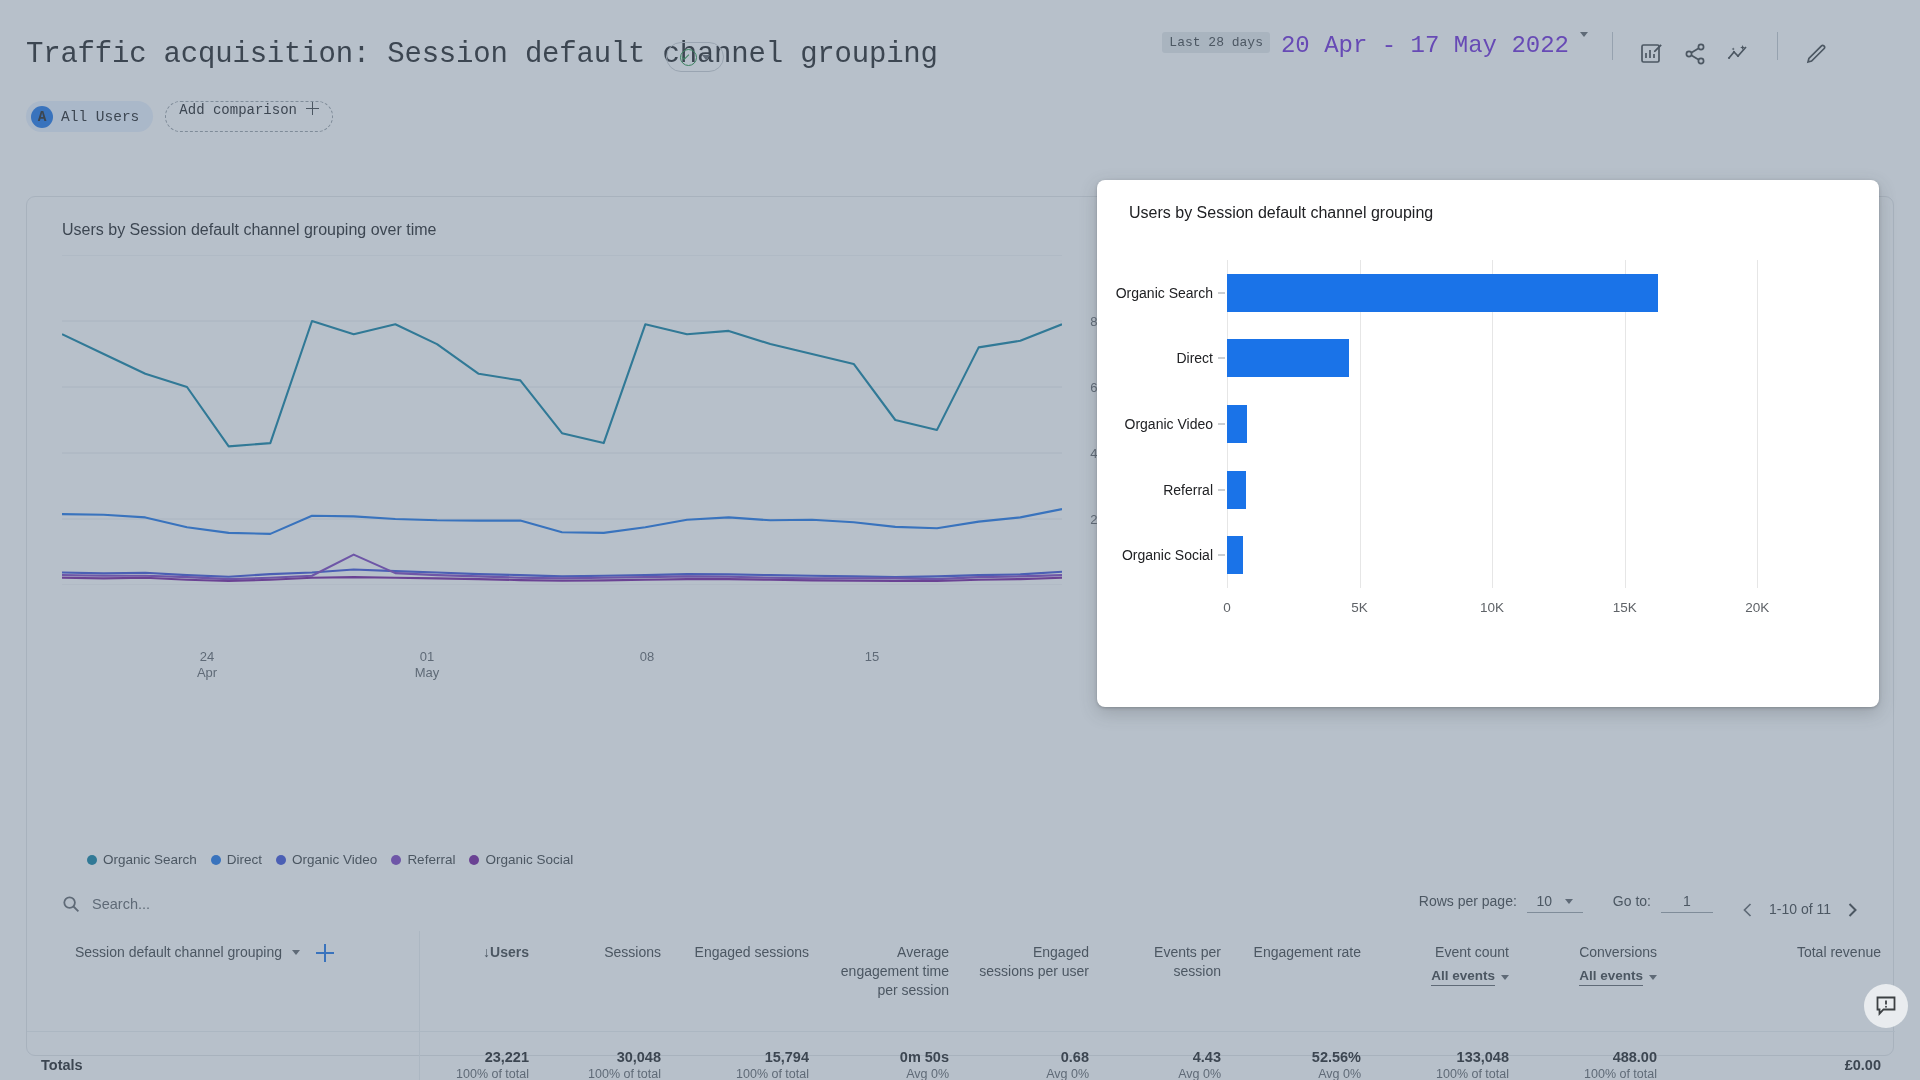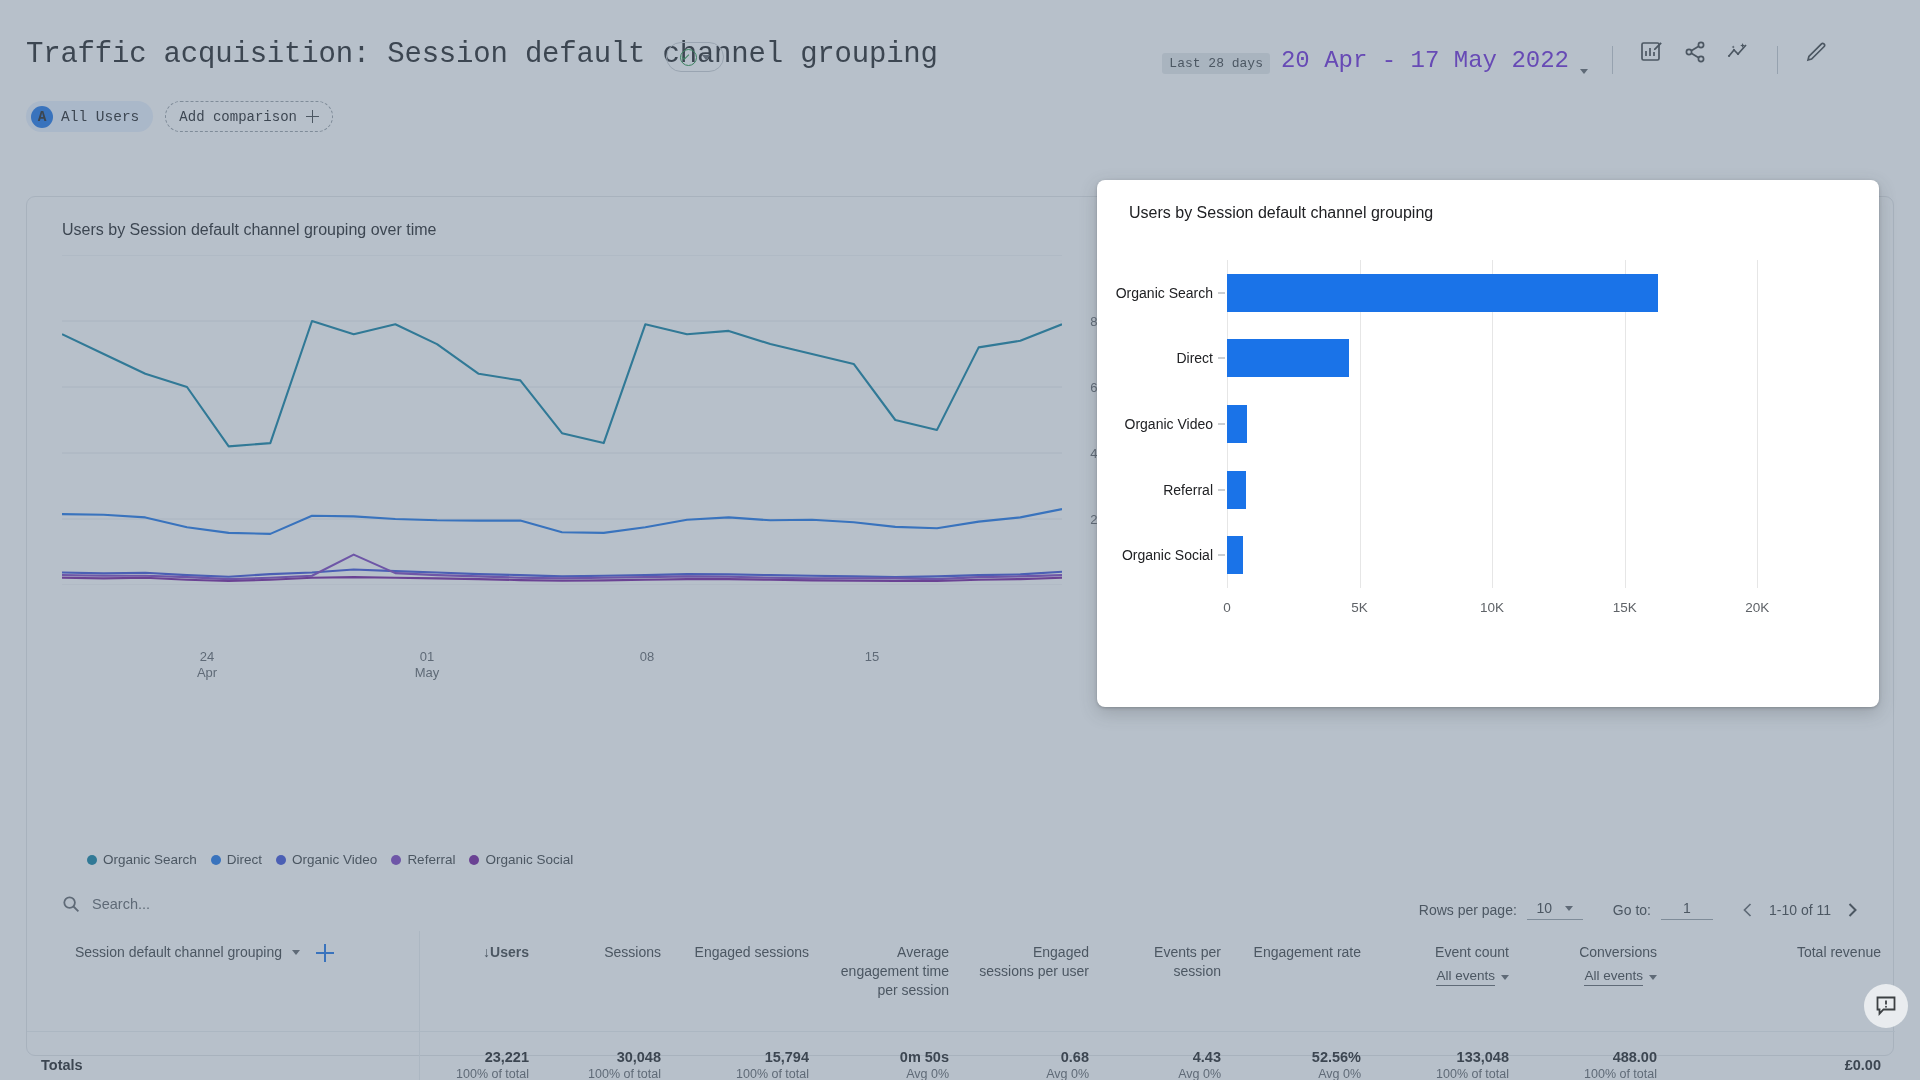--- a/index.html
+++ b/index.html
@@ -61,32 +61,32 @@
   .avatar-a {
     width: 22px; height: 22px; border-radius: 50%;
     background: #1a73e8; color: #fff;
     font-size: 12px; font-weight: 700;
     display: flex; align-items: center; justify-content: center;
   }
   .chip-allusers span { font-size: 14.5px; color: #202124; }
   .chip-add {
     height: 31px; padding: 0 13px;
     border: 1px dashed #9aa0a6; border-radius: 16px;
-    display: flex; align-items: center; gap: 9px;
+    display: flex; align-items: flex-start; gap: 9px;
     font-size: 14px; color: #202124; font-weight: 500;
   }
   .plus-small { position: relative; width: 13px; height: 13px; }
   .plus-small::before, .plus-small::after {
     content:""; position:absolute; background:#3c4043;
   }
   .plus-small::before { left: 0; top: 5.6px; width: 13px; height: 1.8px; }
   .plus-small::after  { top: 0; left: 5.6px; height: 13px; width: 1.8px; }
 
   
-  .hdr-right { position: absolute; right: 22px; top: 28px; display: flex; align-items: flex-end; gap: 0; height: 42px; }
+  .hdr-right { position: absolute; right: 22px; top: 28px; display: flex; align-items: flex-start; gap: 0; height: 42px; }
   .last-days {
     font-size: 13px; color: #3c4043; background: #e6e9ec;
     padding: 3px 7px; border-radius: 3px; margin-right: 11px; white-space: nowrap;
   }
   .date-range { font-size: 24px; color: #6d28d9; font-weight: 500; white-space: nowrap; }
   .date-caret { margin: 0 8px 0 11px; }
   .vsep { width: 1px; height: 28px; background: #c4c9ce; margin: 0 16px; }
   .icon-btn { width: 44px; height: 44px; display:flex; align-items:center; justify-content:center; }
 
   
@@ -116,21 +116,21 @@
     display: flex; align-items: center; gap: 7px;
     font-size: 13.5px; color: #3c4043;
   }
   .legend .li { display: flex; align-items: center; gap: 6px; margin-right: 7px; }
   .dot { width: 10px; height: 10px; border-radius: 50%; display: inline-block; }
 
   
   .table-top { position: absolute; left: 0; top: 690px; width: 1868px; height: 44px; }
   .searchbox { position: absolute; left: 35px; top: 8px; display: flex; align-items: center; gap: 12px; }
   .searchbox .ph { font-size: 14.5px; color: #5f6368; }
-  .pager { position: absolute; right: 26px; top: 6px; display: flex; align-items: center; gap: 0; font-size: 14px; color: #3c4043; }
+  .pager { position: absolute; right: 26px; top: 6px; display: flex; align-items: flex-start; gap: 0; font-size: 14px; color: #3c4043; }
   .pager .lbl { margin-right: 10px; }
   .underline-field {
     border-bottom: 1px solid #9aa0a6; min-width: 56px; padding: 0 4px 3px 4px;
     text-align: center; display:flex; align-items:center; justify-content:center; gap:13px;
   }
   .pg-arrow { width: 34px; height: 34px; display:flex; align-items:center; justify-content:center; }
   .range-txt { margin: 8px 4px; }
 
   
   .tbl { position: absolute; left: 0; top: 734px; width: 1868px; }
@@ -145,21 +145,21 @@
   .tbl td {
     font-size: 14.5px; color: #202124; text-align: right;
     padding: 0 14px; height: 44px; border-top: 1px solid #eceef0;
   }
   .tbl td.dim { text-align: left; }
   .tbl tr.totals td { height: 64px; font-weight: 700; vertical-align: middle; padding-top: 4px; }
   .sub { display:block; font-size: 12.5px; color: #5f6368; font-weight: 400; margin-top: 2px; }
   .totalsname { font-weight: 700; padding-left: 48px; }
   .allevents {
     display: inline-block; border-bottom: 1px solid #5f6368;
-    margin-top: 4px; font-size: 13.5px; color: #3c4043;
+    margin-top: 4px; font-size: 13.5px; color: #3c4043; font-weight: bold;
   }
   .dimhdr { display: inline-flex; align-items: center; gap: 8px; text-align: center; }
   .plus-blue { position: relative; width: 18px; height: 18px; margin-left: 8px; }
   .plus-blue::before, .plus-blue::after { content:""; position:absolute; background:#1a73e8; }
   .plus-blue::before { left:0; top:8px; width:18px; height:2.2px; }
   .plus-blue::after  { top:0; left:8px; height:18px; width:2.2px; }
 
   .colsep { position: absolute; top: 734px; left: 392px; width: 1px; height: 326px; background: #eceef0; }
 
   

